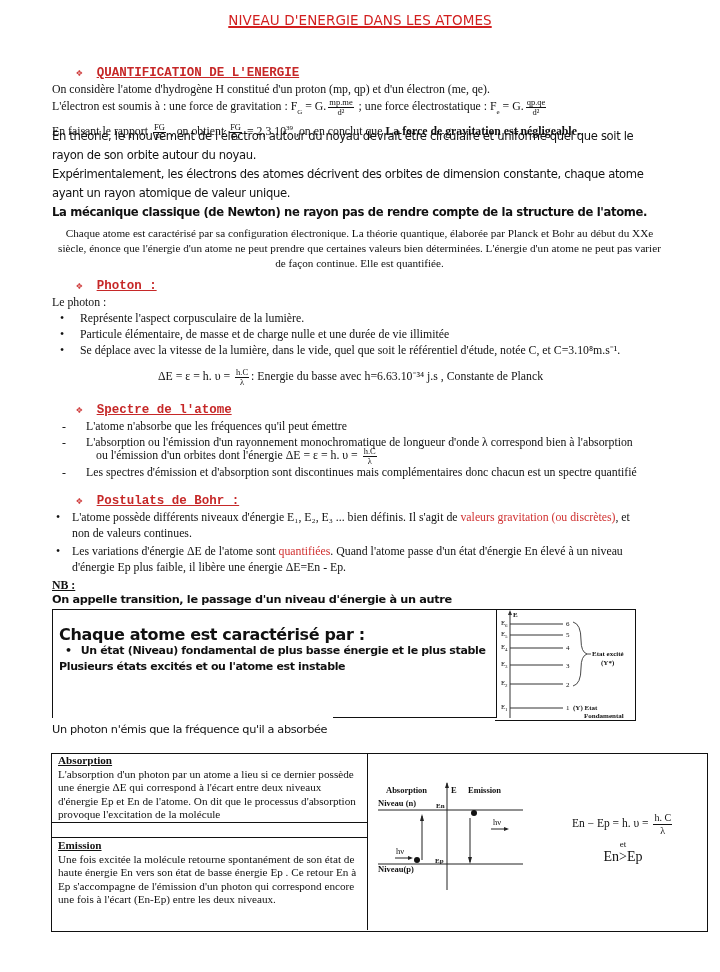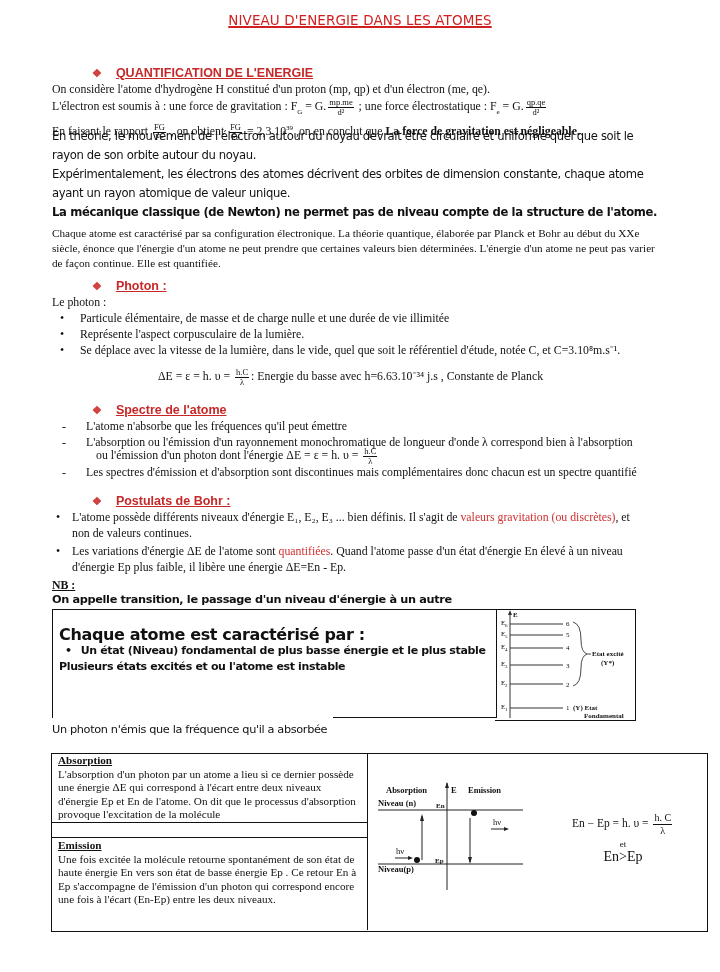--- a/index.html
+++ b/index.html
@@ -4,22 +4,22 @@
 <style>
   html, body { margin: 0; padding: 0; background: #ffffff; }
   body { width: 720px; height: 972px; position: relative; overflow: hidden; color: #111; }
   .abs { position: absolute; }
   .title {
     left: 0; width: 720px; top: 12px; text-align: center;
     color: #d21f1f; font-family: "DejaVu Sans", sans-serif; font-size: 13.5px;
     text-decoration: underline; text-decoration-thickness: 2px; letter-spacing: 0.1px;
   }
   .sec-head {
-    font-family: Liberation Sans, sans-serif; font-weight: bold; font-size: 12.5px;
-    color: #c62828; text-decoration: underline; margin-left: 16px;
+    font-family: Liberation Mono, monospace; font-weight: bold; font-size: 12.5px;
+    color: #c62828; text-decoration: underline;
   }
   .sec-head .diamond { color: #d04040; text-decoration: none; display: inline-block; margin-right: 14px; font-size: 11px; }
   .line { font-family: "Liberation Serif", serif; font-size: 11.8px; line-height: 16px; white-space: nowrap; }
   .cline { font-family: "DejaVu Sans", sans-serif; font-size: 11.6px; line-height: 19px; white-space: nowrap; letter-spacing: -0.35px; }
   .cbold { font-weight: bold; }
   .para { font-family: "Liberation Serif", serif; font-size: 11.2px; line-height: 15px; }
   .frac { display: inline-block; vertical-align: middle; text-align: center; font-size: 8.5px; line-height: 9px; margin: 0 2px; }
   .frac .num { display: block; border-bottom: 1px solid #111; padding: 0 1px; }
   .frac .den { display: block; }
   .red { color: #d03030; }
@@ -44,46 +44,46 @@
   <span>L'électron est soumis à : une force de gravitation : F</span><sub>G</sub><span> = G.</span><span class="frac"><span class="num">mp.me</span><span class="den">d²</span></span><span> ; une force électrostatique : F</span><sub>e</sub><span> = G.</span><span class="frac"><span class="num">qp.qe</span><span class="den">d²</span></span>
 </div>
 <div class="abs line" style="left:52px; top:120px;">
   <span>En faisant le rapport </span><span class="frac"><span class="num">FG</span><span class="den">Fe</span></span><span> , on obtient </span><span class="frac"><span class="num">FG</span><span class="den">Fe</span></span><span> = 2,3 10</span><sup>39</sup><span>  ,on en conclut que </span><b>La force de gravitation est négligeable.</b>
 </div>
 
 <div class="abs cline" style="left:52px; top:127px;">En théorie, le mouvement de l'électron autour du noyau devrait être circulaire et uniforme quel que soit le</div>
 <div class="abs cline" style="left:52px; top:146px;">rayon de son orbite autour du noyau.</div>
 <div class="abs cline" style="left:52px; top:165px;">Expérimentalement, les électrons des atomes décrivent des orbites de dimension constante, chaque atome</div>
 <div class="abs cline" style="left:52px; top:184px;">ayant un rayon atomique de valeur unique.</div>
-<div class="abs cline cbold" style="left:52px; top:203px;">La mécanique classique (de Newton) ne permet pas de niveau compte de la structure de l'atome.</div>
-
-<div class="abs para" style="left:52px; top:226px; width:615px;">Chaque atome est caractérisé par sa configuration électronique. La théorie quantique, élaborée par Planck et Bohr au début du XXe siècle, énonce que l'énergie d'un atome ne peut prendre que certaines valeurs bien déterminées. L'énergie d'un atome ne peut pas varier de façon continue. Elle est quantifiée.</div>
+<div class="abs cline cbold" style="left:52px; top:203px;">La mécanique classique (de Newton) ne rayon pas de rendre compte de la structure de l'atome.</div>
+
+<div class="abs para" style="left:52px; top:226px; width:615px;text-align:center;">Chaque atome est caractérisé par sa configuration électronique. La théorie quantique, élaborée par Planck et Bohr au début du XXe siècle, énonce que l'énergie d'un atome ne peut prendre que certaines valeurs bien déterminées. L'énergie d'un atome ne peut pas varier de façon continue. Elle est quantifiée.</div>
 
 <div class="abs sec-head" style="left:76px; top:279px;">
   <span class="diamond">❖</span><span>Photon :</span>
 </div>
 <div class="abs line" style="left:52px; top:294px;">Le photon :</div>
 <ul class="abs bullet-list line" style="left:52px; top:310px; width:640px;">
+  <li>Représente l'aspect corpusculaire de la lumière.</li>
   <li>Particule élémentaire, de masse et de charge nulle  et une durée de vie illimitée</li>
-  <li>Représente l'aspect corpusculaire de la lumière.</li>
   <li>Se déplace avec la vitesse de la lumière, dans le vide, quel que soit le référentiel d'étude, notée C, et  C=3.10⁸m.s⁻¹.</li>
 </ul>
 <div class="abs line" style="left:158px; top:368px;">
   <span>ΔE = ε = h. υ = </span><span class="frac"><span class="num">h.C</span><span class="den">λ</span></span><span>: Energie du basse avec h=6.63.10⁻³⁴ j.s , Constante de Planck</span>
 </div>
 
 <div class="abs sec-head" style="left:76px; top:403px;">
   <span class="diamond">❖</span><span>Spectre de l'atome</span>
 </div>
 <ul class="abs bullet-list dash-list line" style="left:58px; top:418px; width:640px;">
   <li>L'atome n'absorbe que les fréquences qu'il peut émettre</li>
   <li>L'absorption ou l'émission d'un rayonnement monochromatique de longueur d'onde λ correspond bien à l'absorption</li>
 </ul>
 <div class="abs line" style="left:96px; top:447px;">
-  <span>ou l'émission d'un photon dont l'énergie ΔE = ε = h. υ = </span><span class="frac"><span class="num">h.C</span><span class="den">λ</span></span>
+  <span>ou l'émission d'un orbites dont l'énergie ΔE = ε = h. υ = </span><span class="frac"><span class="num">h.C</span><span class="den">λ</span></span>
 </div>
 <ul class="abs bullet-list dash-list line" style="left:58px; top:464px; width:640px;">
   <li>Les spectres d'émission et d'absorption sont discontinues mais complémentaires donc chacun est un spectre quantifié</li>
 </ul>
 
 <div class="abs sec-head" style="left:76px; top:494px;text-align:center;">
   <span class="diamond">❖</span><span>Postulats de Bohr :</span>
 </div>
 <div class="abs line" style="left:52px; top:509px; width:640px;">
   <span style="position:absolute; left:4px;">•</span>

